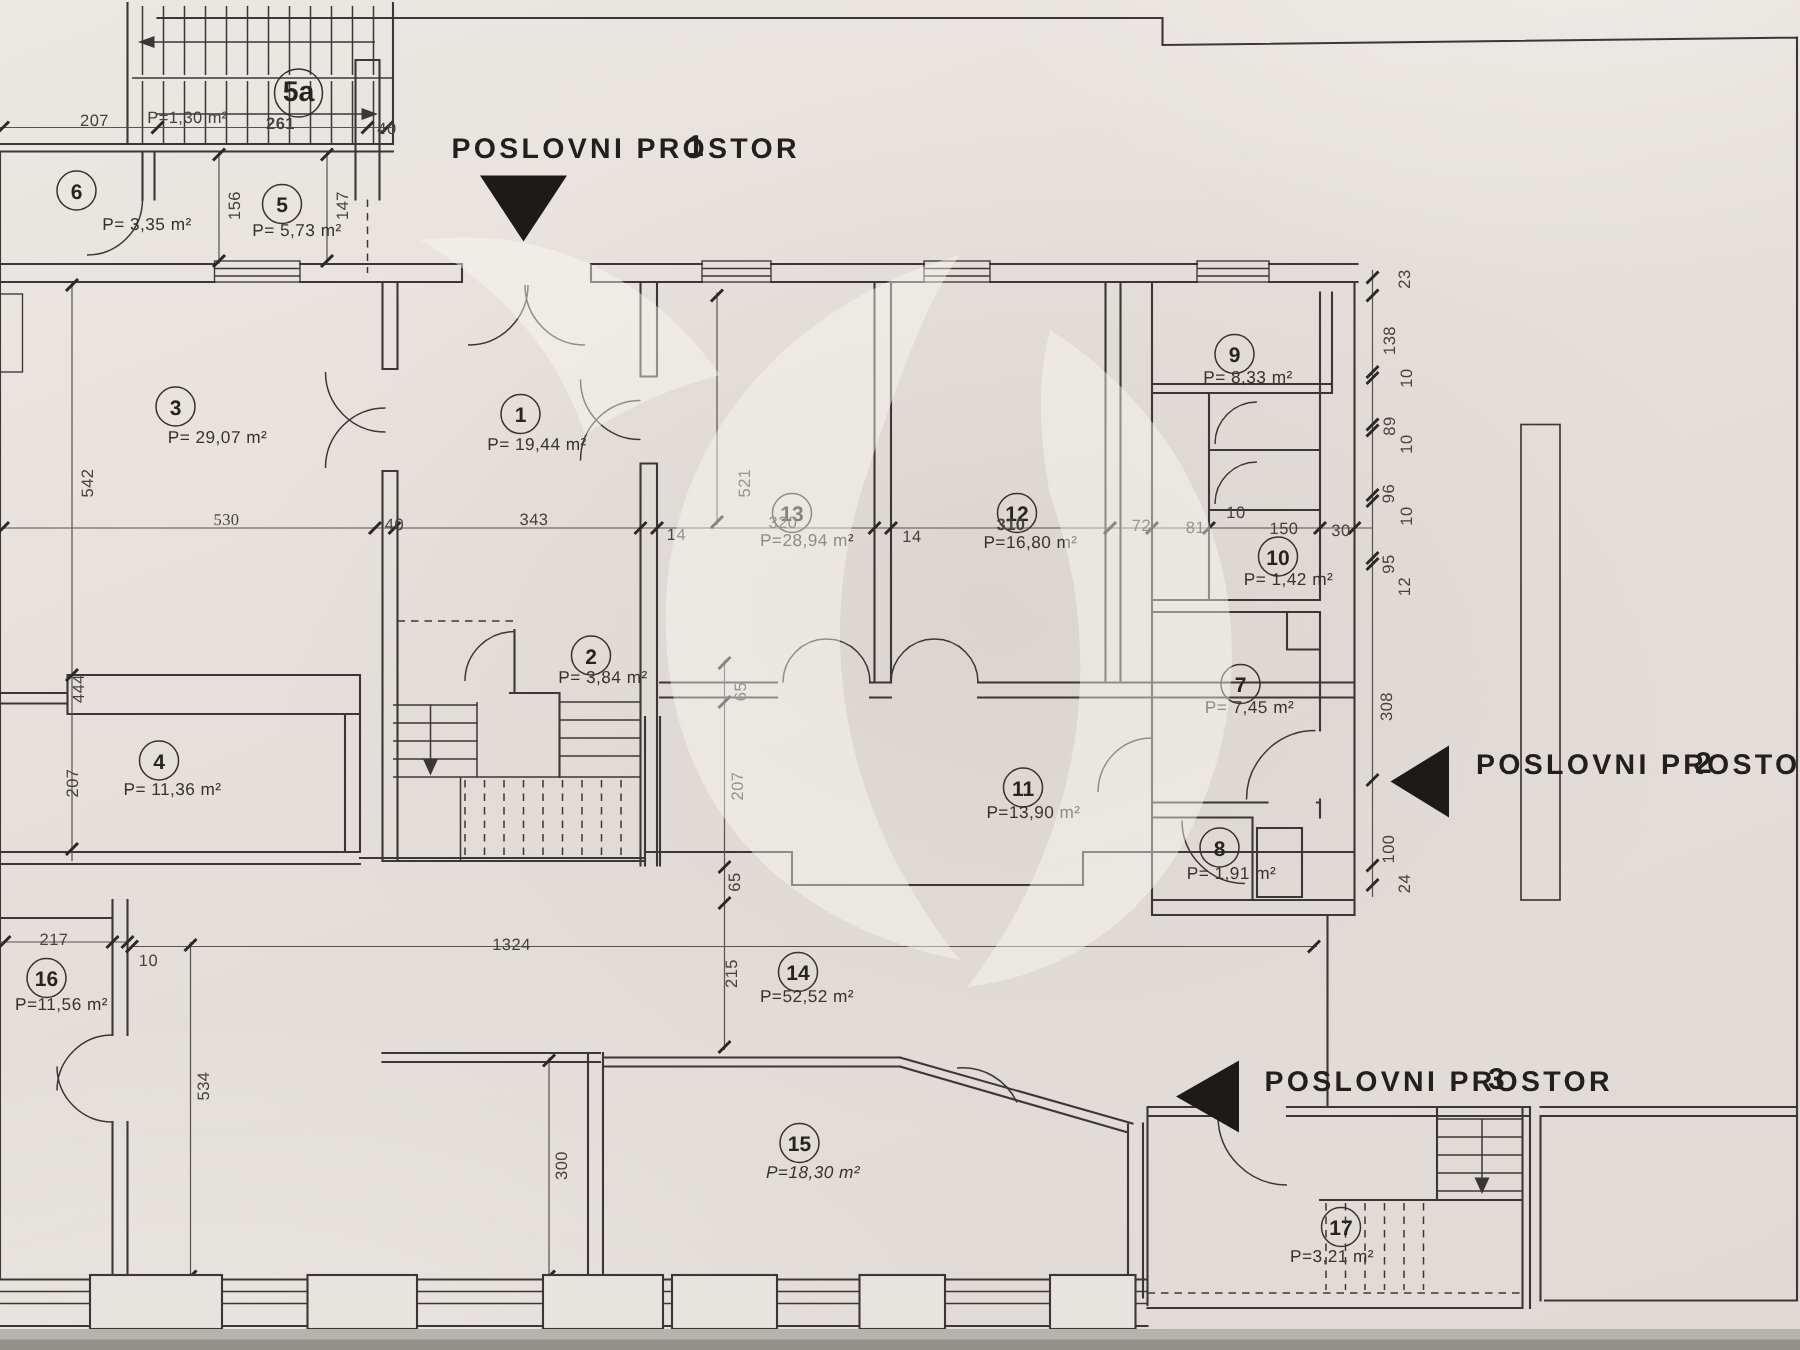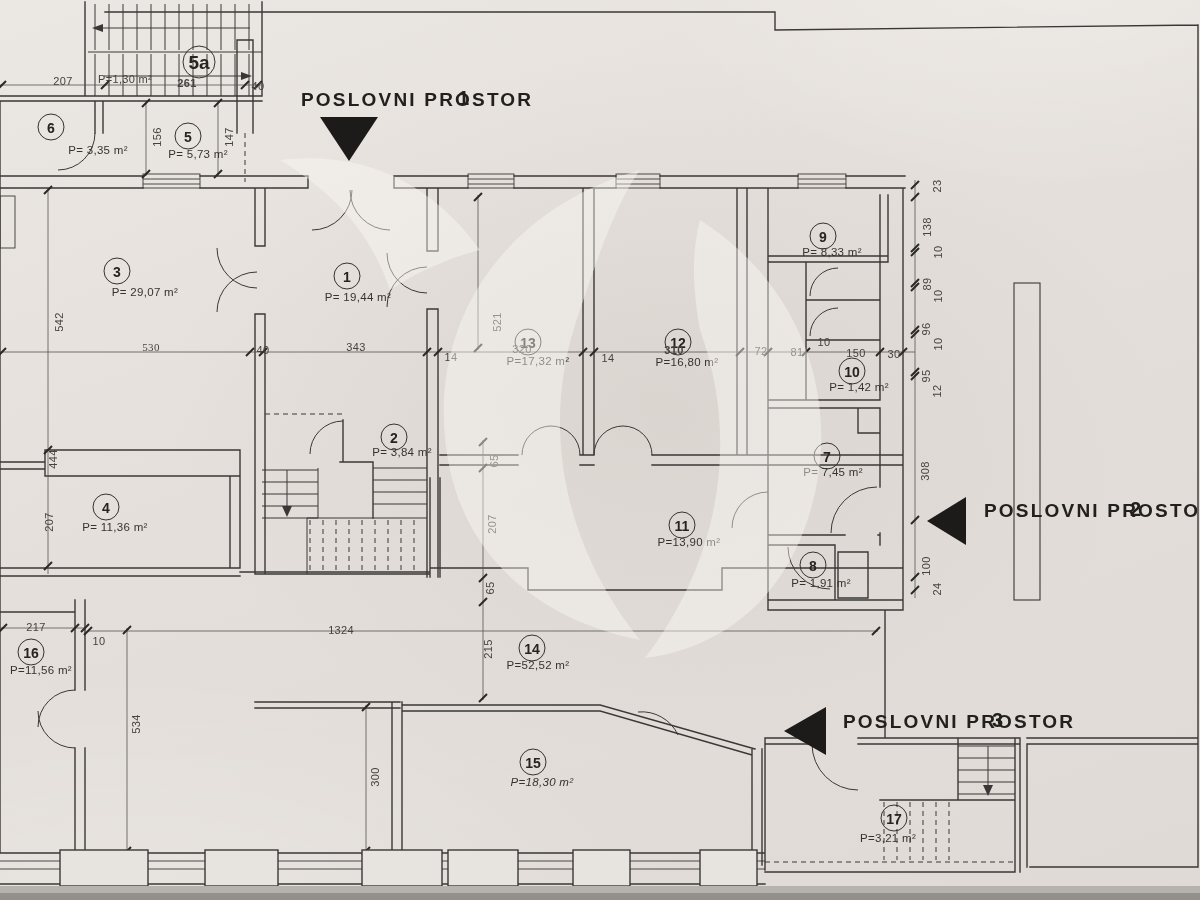--- a/index.html
+++ b/index.html
@@ -214,21 +214,21 @@
       <div class="room-circle big" style="left: 188px; top: 62px;">5a</div>
       <div class="room-circle" style="left: 40px; top: 127px;">6</div>
       <div class="room-area" style="left: 87px; top: 150px;">P= 3,35 m²</div>
       <div class="room-circle" style="left: 177px; top: 136px;">5</div>
       <div class="room-area" style="left: 187px; top: 154px;">P= 5,73 m²</div>
       <div class="room-circle" style="left: 106px; top: 271px;">3</div>
       <div class="room-area" style="left: 118px; top: 292px; margin-left: 16px;">P= 29,07 m²</div>
       <div class="room-circle" style="left: 336px; top: 276px;">1</div>
       <div class="room-area" style="left: 347px; top: 297px;">P= 19,44 m²</div>
       <div class="room-circle" style="left: 517px; top: 342px;">13</div>
-      <div class="room-area" style="left: 527px; top: 361px;">P=17,32 m²</div>
+      <div class="room-area" style="left: 527px; top: 361px;">P=28,94 m²</div>
       <div class="room-circle" style="left: 667px; top: 342px;">12</div>
       <div class="room-area" style="left: 676px; top: 362px;">P=16,80 m²</div>
       <div class="room-circle" style="left: 812px; top: 236px;">9</div>
       <div class="room-area" style="left: 821px; top: 252px;">P= 8,33 m²</div>
       <div class="room-circle" style="left: 841px; top: 371px;">10</div>
       <div class="room-area" style="left: 848px; top: 387px;">P= 1,42 m²</div>
       <div class="room-circle" style="left: 816px; top: 456px;">7</div>
       <div class="room-area" style="left: 822px; top: 472px;">P= 7,45 m²</div>
       <div class="room-circle" style="left: 802px; top: 565px;">8</div>
       <div class="room-area" style="left: 810px; top: 583px;">P= 1,91 m²</div>

